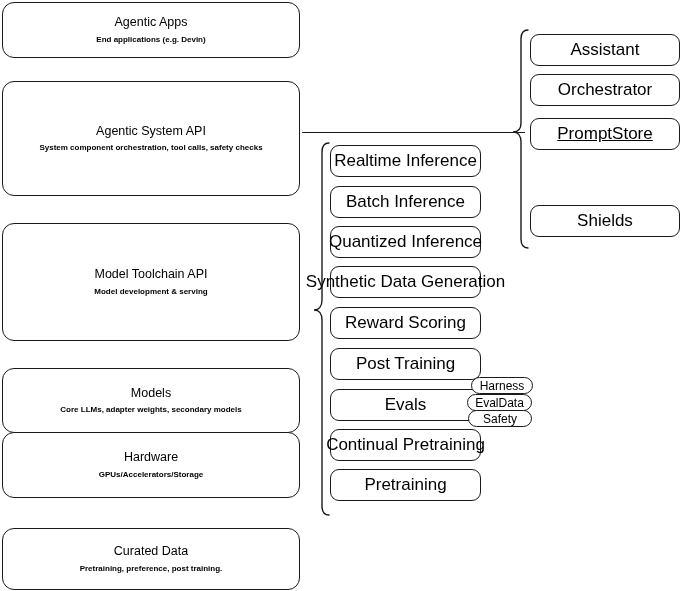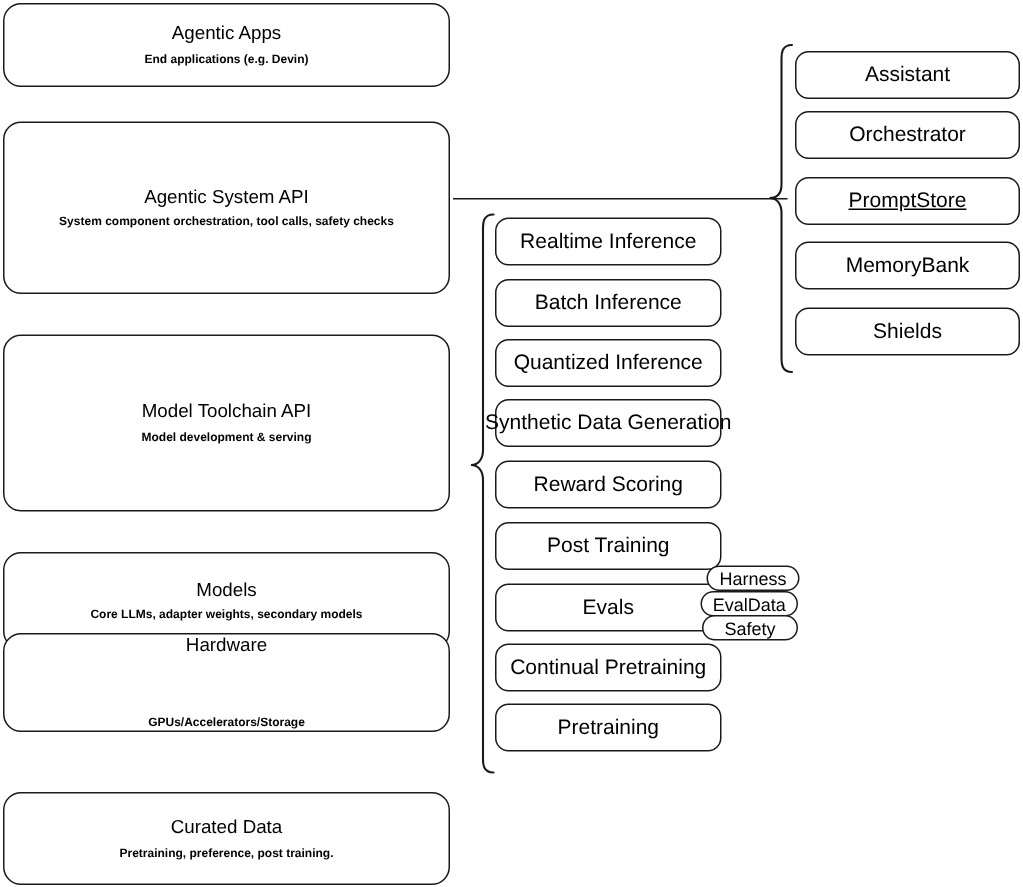--- a/index.html
+++ b/index.html
@@ -54,21 +54,21 @@
     width: 298px;
     border-radius: 12px;
   }
   .layer .title { font-size: 12.5px; }
 
   
   .item {
     height: 32px;
     border-radius: 9px;
   }
-  .item .title { font-size: 14px; }
+  .item .title { font-size: 17px; }
 
   .mid-item { left: 330px; width: 151px; }
   .right-item { left: 530px; width: 150px; }
 
   
   .pill {
     position: absolute;
     box-sizing: border-box;
     border: 1px solid #1a1a1a;
     border-radius: 999px;
@@ -111,21 +111,21 @@
   <div class="node layer" style="top:223px; height:118px;">
     <div class="title">Model Toolchain API</div>
     <div class="sub">Model development &amp; serving</div>
   </div>
 
   <div class="node layer" style="top:368px; height:65px;">
     <div class="title">Models</div>
     <div class="sub">Core LLMs, adapter weights, secondary models</div>
   </div>
 
-  <div class="node layer" style="top:422px; height:66px;justify-content:space-between;">
+  <div class="node layer" style="top:432px; height:66px;">
     <div class="title">Hardware</div>
     <div class="sub">GPUs/Accelerators/Storage</div>
   </div>
 
   <div class="node layer" style="top:528px; height:62px;">
     <div class="title">Curated Data</div>
     <div class="sub">Pretraining, preference, post training.</div>
   </div>
 
   <div class="hline" style="left:302px; top:132px; width:223px;"></div>
@@ -182,20 +182,17 @@
 
   <div class="node item right-item" style="top:34px;">
     <div class="title">Assistant</div>
   </div>
   <div class="node item right-item" style="top:74px;">
     <div class="title">Orchestrator</div>
   </div>
   <div class="node item right-item" style="top:118px;text-decoration:underline;">
     <div class="title">PromptStore</div>
   </div>
-  <div class="node item right-item" style="top:161px;">
-    <div class="title">MemoryBank</div>
-  </div>
   <div class="node item right-item" style="top:205px;">
     <div class="title">Shields</div>
   </div>
 
 </div>
 
 </body></html>

